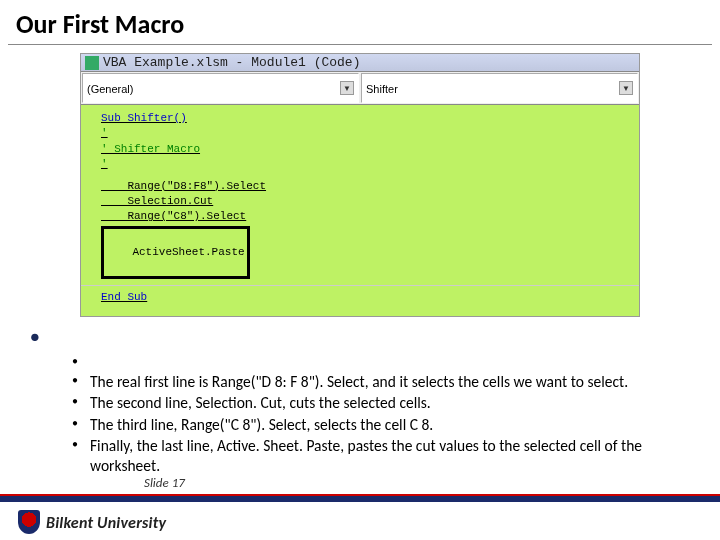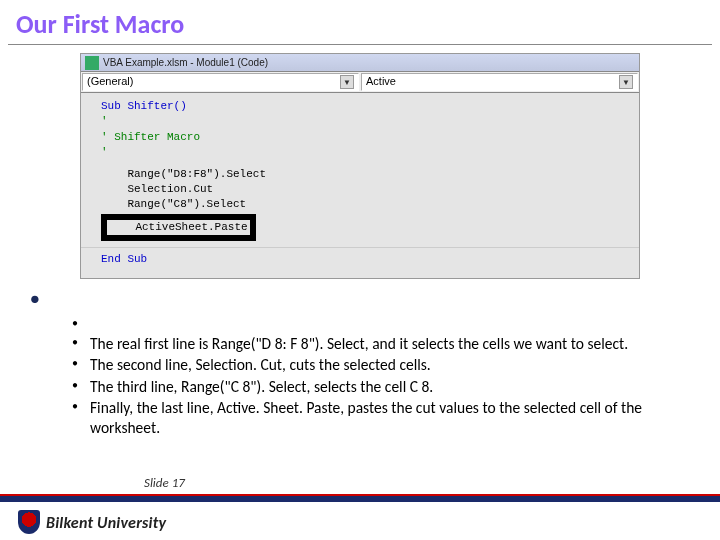--- a/index.html
+++ b/index.html
@@ -1,34 +1,34 @@
 <!DOCTYPE html>
 <html><head>
 <meta charset="utf-8">
 <style>
   * { margin: 0; padding: 0; box-sizing: border-box; }
   body { width: 720px; height: 540px; font-family: Calibri, Arial, sans-serif; background: #fff; position: relative; overflow: hidden; }
 
-  .title { font-size: 26px; font-weight: bold; color: #8b5cf6; padding: 8px 16px 4px 16px; }
+  .title { font-size: 26px; font-weight: bold; color: #000000; padding: 8px 16px 4px 16px; }
   .title-underline { border-bottom: 1px solid #888; margin: 0 8px 8px 8px; }
 
   .code-window { margin: 0 auto; width: 560px; background: #fff; border: 1px solid #999; font-family: 'Courier New', monospace; font-size: 11px; position: relative; }
   .code-titlebar { background: linear-gradient(#d0d8f0, #c0c8e0); height: 18px; display: flex; align-items: center; padding: 0 4px; border-bottom: 1px solid #888; }
   .code-title-icon { width: 14px; height: 14px; background: #3a6; margin-right: 4px; display: inline-block; }
-  .code-title-text { color: #222; font-family: Liberation Sans, sans-serif; font-size: 10px; }
+  .code-title-text { color: #222; font-family: Liberation Mono, monospace; font-size: 13px; }
   .code-dropdowns { display: flex; border-bottom: 1px solid #888; background: #efefef; }
-  .code-dd { flex: 1; display: flex; align-items: flex-start; justify-content: space-between; padding: 1px 4px; border: 1px inset #fff; background: #fff; font-family: Arial, sans-serif; font-size: 11px; margin: 1px; }
+  .code-dd { flex: 1; display: flex; align-items: flex-end; justify-content: space-between; padding: 7px 4px; border: 1px inset #fff; background: #fff; font-family: Arial, sans-serif; font-size: 11px; margin: 1px; }
   .dd-arrow { width: 14px; height: 14px; background: #ddd; border: 1px solid #999; display: flex; align-items: center; justify-content: center; font-size: 8px; }
   .dd-arrow::after { content: "▼"; color: #333; }
-  .code-body { padding: 6px 8px 10px 20px; min-height: 150px; background: #e5e5e5; position: relative; }
+  .code-body { padding: 6px 8px 10px 20px; min-height: 150px; background: #bef264; position: relative; text-decoration: underline; }
   .code-line { white-space: pre; line-height: 1.4; }
   .c-blue { color: #0000cc; }
   .c-green { color: #008000; }
   .c-black { color: #000; }
-  .code-highlight { display: inline-block; border: 6px solid #000000; padding: 0 2px; margin-top: 1px; }
+  .code-highlight { display: inline-block; border: 3px solid #000000; padding: 16px 2px; margin-top: 1px; }
   .code-sep { border-top: 1px solid #ccc; margin: 6px -8px 4px -20px; }
 
   .bullets { padding: 10px 30px 0 30px; }
   .main-bullet { display: flex; align-items: flex-start; font-size: 19px; margin-bottom: 6px; }
   .mb-dot { color: #1a2a5a; font-size: 16px; margin-right: 10px; line-height: 1.3; }
   .sub-list { padding-left: 42px; }
   .sub-bullet { display: flex; align-items: flex-start; font-size: 15.5px; margin-bottom: 2px; line-height: 1.25; }
   .sb-dot { margin-right: 12px; font-size: 12px; line-height: 1.4; }
 
   .footer-bar { position: absolute; bottom: 38px; left: 0; right: 0; height: 8px; background: #1a2a6a; border-top: 2px solid #c00; }
@@ -47,21 +47,21 @@
   <div class="code-titlebar">
     <span class="code-title-icon"></span>
     <span class="code-title-text">VBA Example.xlsm - Module1 (Code)</span>
   </div>
   <div class="code-dropdowns">
     <div class="code-dd">
       <span>(General)</span>
       <span class="dd-arrow"></span>
     </div>
     <div class="code-dd">
-      <span>Active</span>
+      <span>Shifter</span>
       <span class="dd-arrow"></span>
     </div>
   </div>
   <div class="code-body">
     <div class="code-line c-blue">Sub Shifter()</div>
     <div class="code-line c-green">'</div>
     <div class="code-line c-green">' Shifter Macro</div>
     <div class="code-line c-green">'</div>
     <div style="height:6px"></div>
     <div class="code-line c-black">    Range("D8:F8").Select</div>

